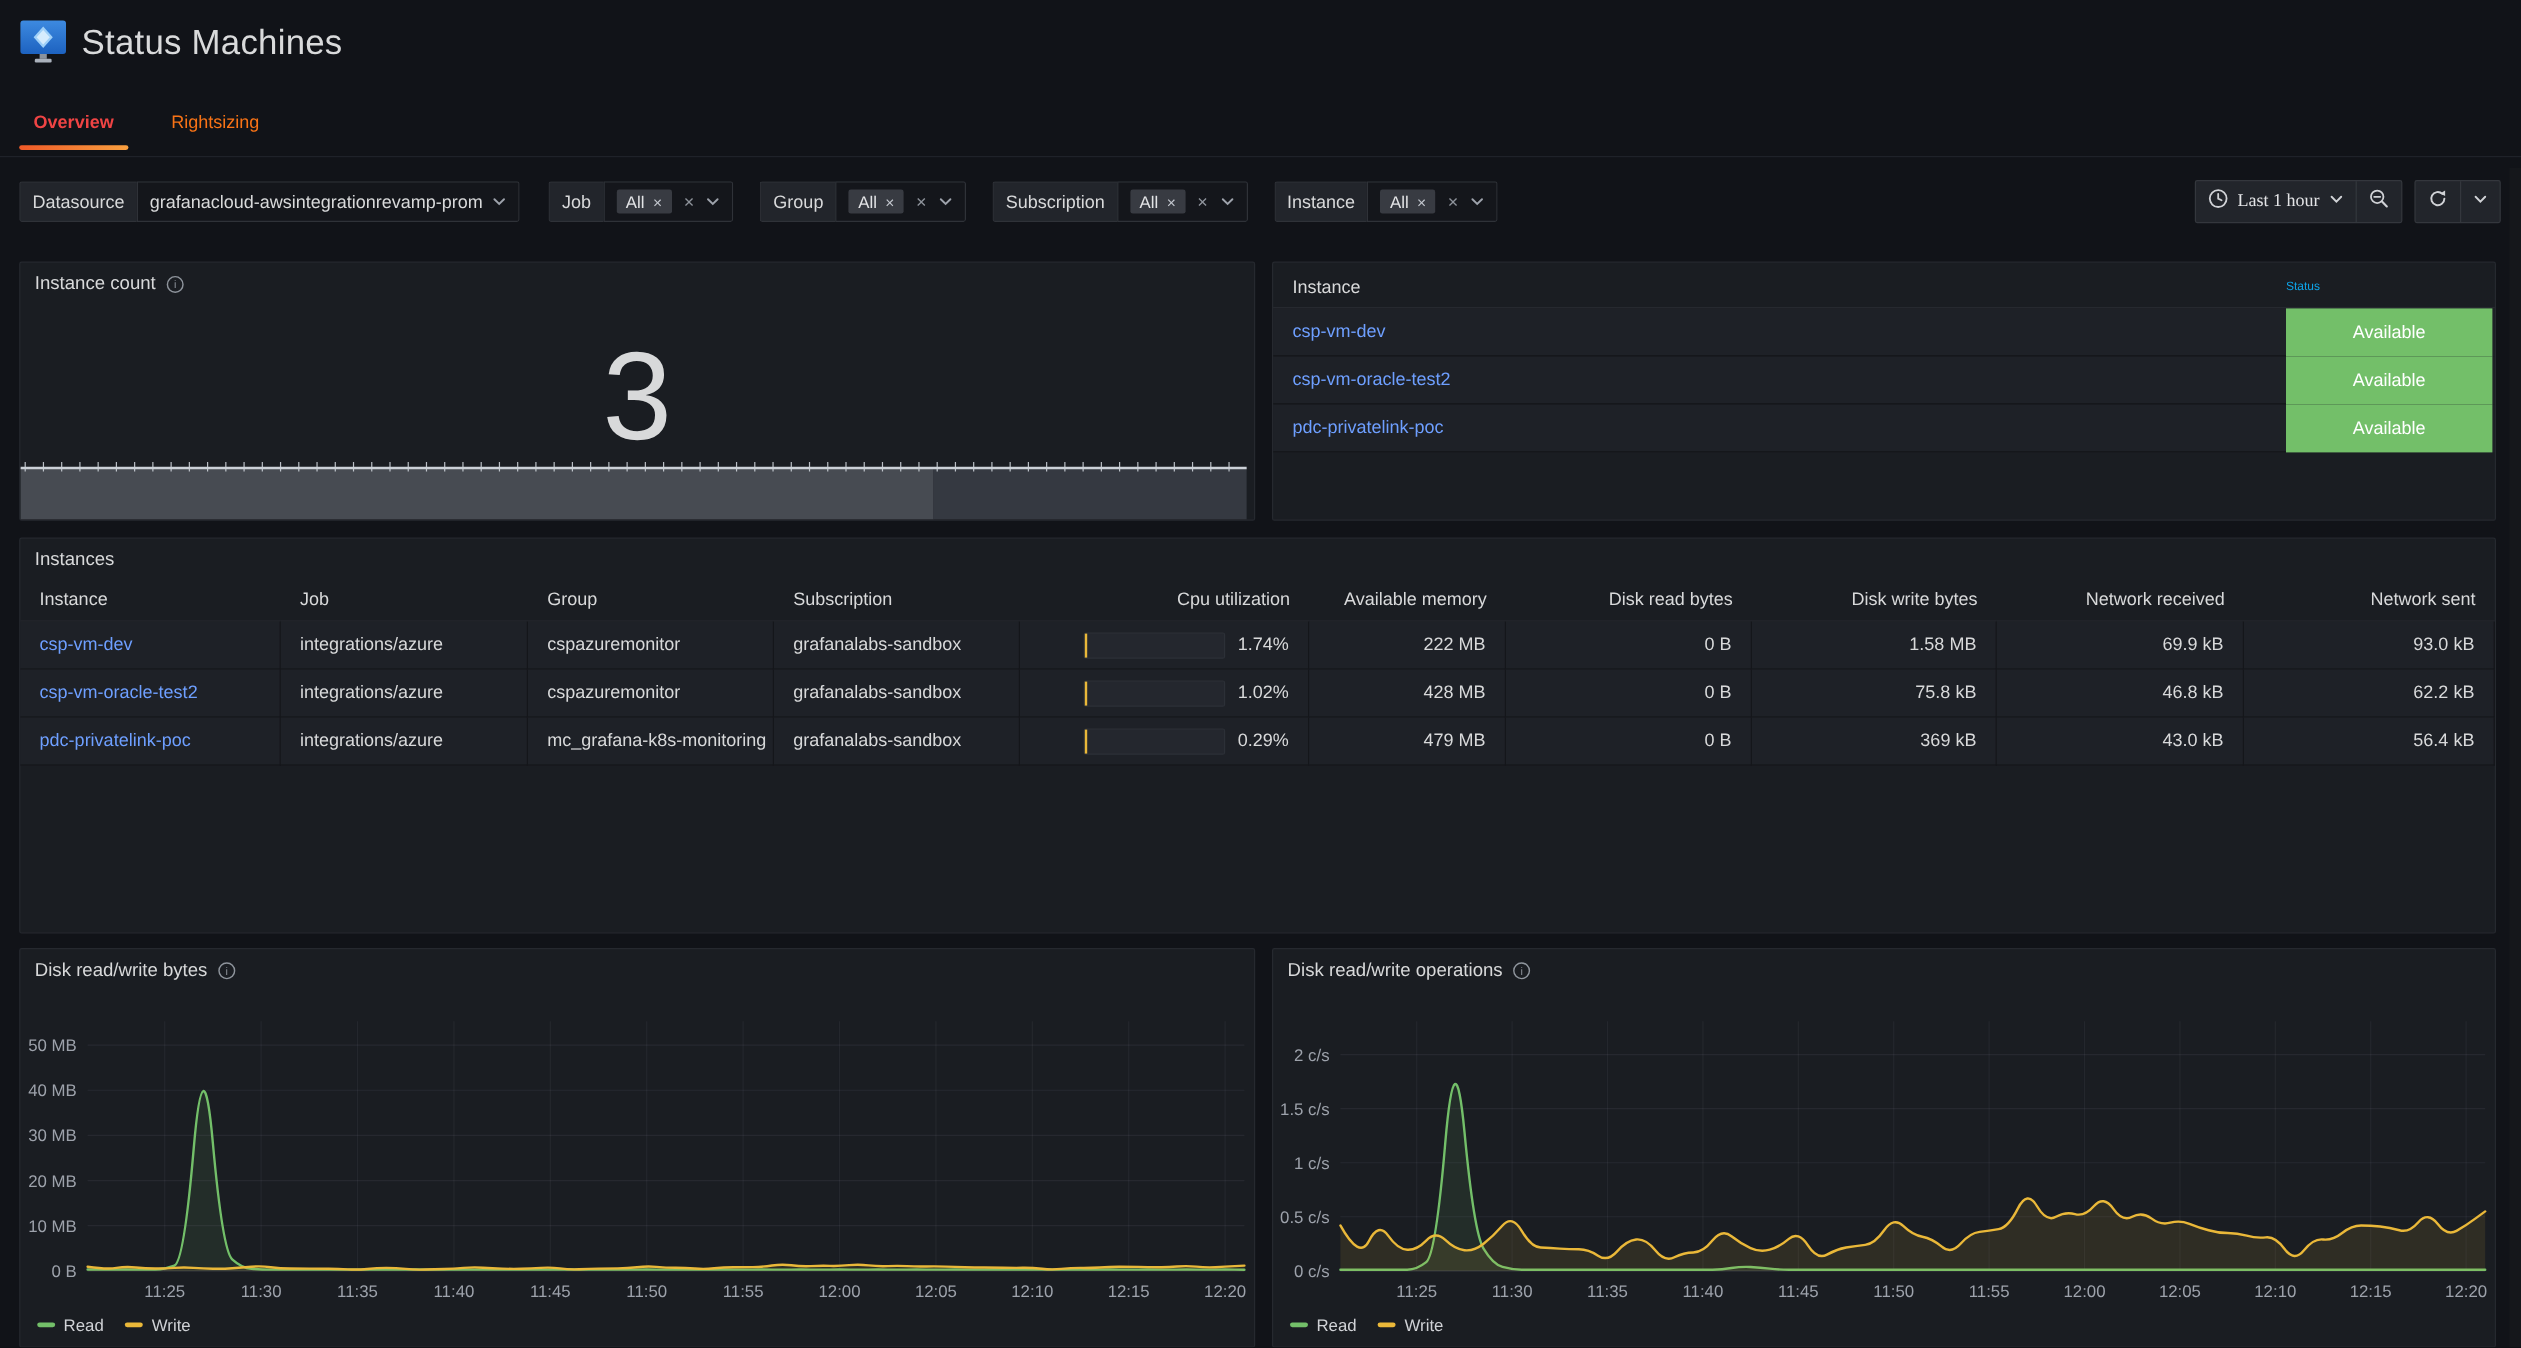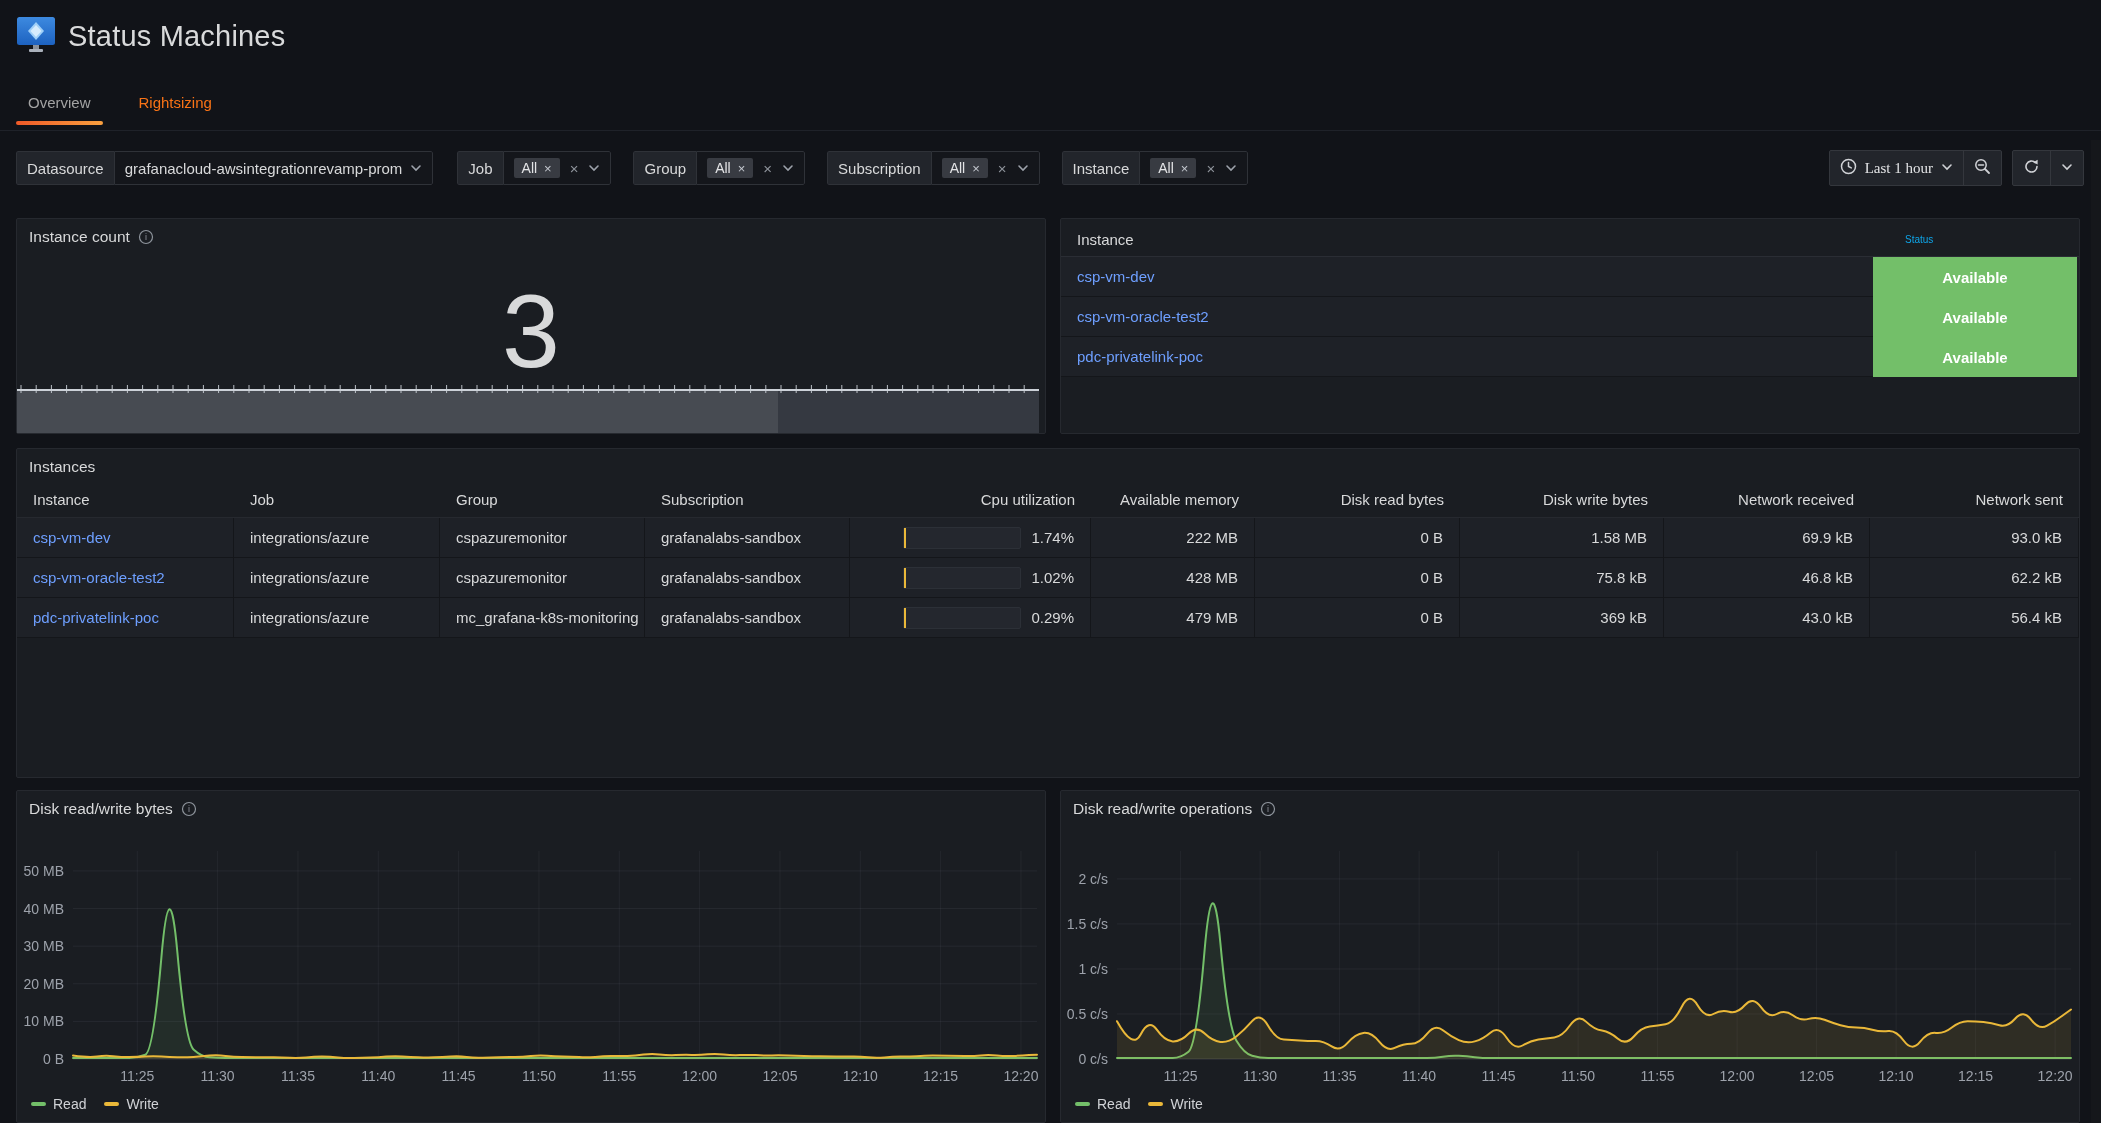--- a/index.html
+++ b/index.html
@@ -7,21 +7,21 @@
   body { font-family:"Liberation Sans","DejaVu Sans",sans-serif; }
   .screen { position:relative; width:2101px; height:1123px; background:#111318; overflow:hidden; color:#d8d9da; }
 
   
   .app-header { position:absolute; left:16px; top:14px; display:flex; align-items:center; gap:12px; }
   .app-title { font-size:29px; font-weight:500; color:#d9dadb; letter-spacing:.2px; }
 
   
   .tabs { position:absolute; left:16px; top:88px; display:flex; gap:24px; }
   .tab { position:relative; padding:6px 12px 14px 12px; font-size:15px; color:#f97316; cursor:pointer; }
-  .tab.active { color:#a3a3a3; }
+  .tab.active { color:#ef4444;font-weight:bold; }
   .tab.active .tab-underline { position:absolute; left:0; right:0; bottom:0; height:4px; border-radius:2px;
       background:linear-gradient(90deg,#f05a28,#f9a03f); }
   .tabs-divider { position:absolute; left:0; top:130px; width:2101px; height:1px; background:#1f2229; }
 
   
   .toolbar { position:absolute; left:16px; top:150px; right:17px; display:flex; gap:24px; align-items:center; }
   .var-ctrl { display:flex; height:34px; border-radius:2px; overflow:hidden; }
   .var-label { display:flex; align-items:center; padding:0 10px; background:#22252b; border:1px solid #2f3238;
       border-right:none; font-size:15px; color:#d8d9da; border-radius:2px 0 0 2px; white-space:nowrap; }
   .var-value { display:flex; align-items:center; gap:8px; padding:0 10px; background:#14161b;
@@ -52,22 +52,22 @@
   .big-stat { position:absolute; left:0; right:0; top:60px; text-align:center; font-size:104px; line-height:1;
       font-weight:500; color:#d8d9da; }
   #spark { position:absolute; left:0; bottom:0; }
 
   
   .va-header { display:flex; align-items:center; height:34px; margin-top:4px; border-bottom:1px solid #2a2d34; }
   .va-header .h-instance { flex:1; padding-left:16px; font-size:15px; font-weight:500; color:#d8d9da; }
   .va-header .h-status { width:172px; margin-right:2px; text-align:left; font-size:10px; font-weight:500; color:#0ea5e9; }
   .va-row { display:flex; align-items:stretch; height:40px; background:#1e2127; }
   .va-cell-instance { flex:1; display:flex; align-items:center; padding-left:16px; border-bottom:1px solid #14161a; }
-  .va-cell-status { width:204px; margin-right:2px; display:flex; align-items:center; justify-content:center;
-      background:#73bf69; color:#ffffff; font-size:15px; font-weight:700; }
+  .va-cell-status { width:172px; margin-right:2px; display:flex; align-items:center; justify-content:center;
+      background:#73bf69; color:#ffffff; font-size:15px; font-weight:400; }
   a.tbl-link { color:#6e9fff; text-decoration:none; font-size:15px; cursor:pointer; }
 
   
   .inst-grid { display:grid; grid-template-columns:217px 206px 205px 205px 241px 164px 205px 204px 206px 209px; }
   .inst-head-cell { height:36px; display:flex; align-items:center; font-size:15px; font-weight:500; color:#d8d9da;
       border-bottom:1px solid #26292f; cursor:pointer; }
   .inst-cell { height:40px; display:flex; align-items:center; background:#1e2127; font-size:15px; color:#d8d9da;
       border-bottom:1px solid #14161a; border-right:1px solid #14161a; overflow:hidden; white-space:nowrap; }
   .al { justify-content:flex-start; padding-left:16px; padding-right:8px; }
   .ar { justify-content:flex-end; padding-right:16px; padding-left:8px; }

